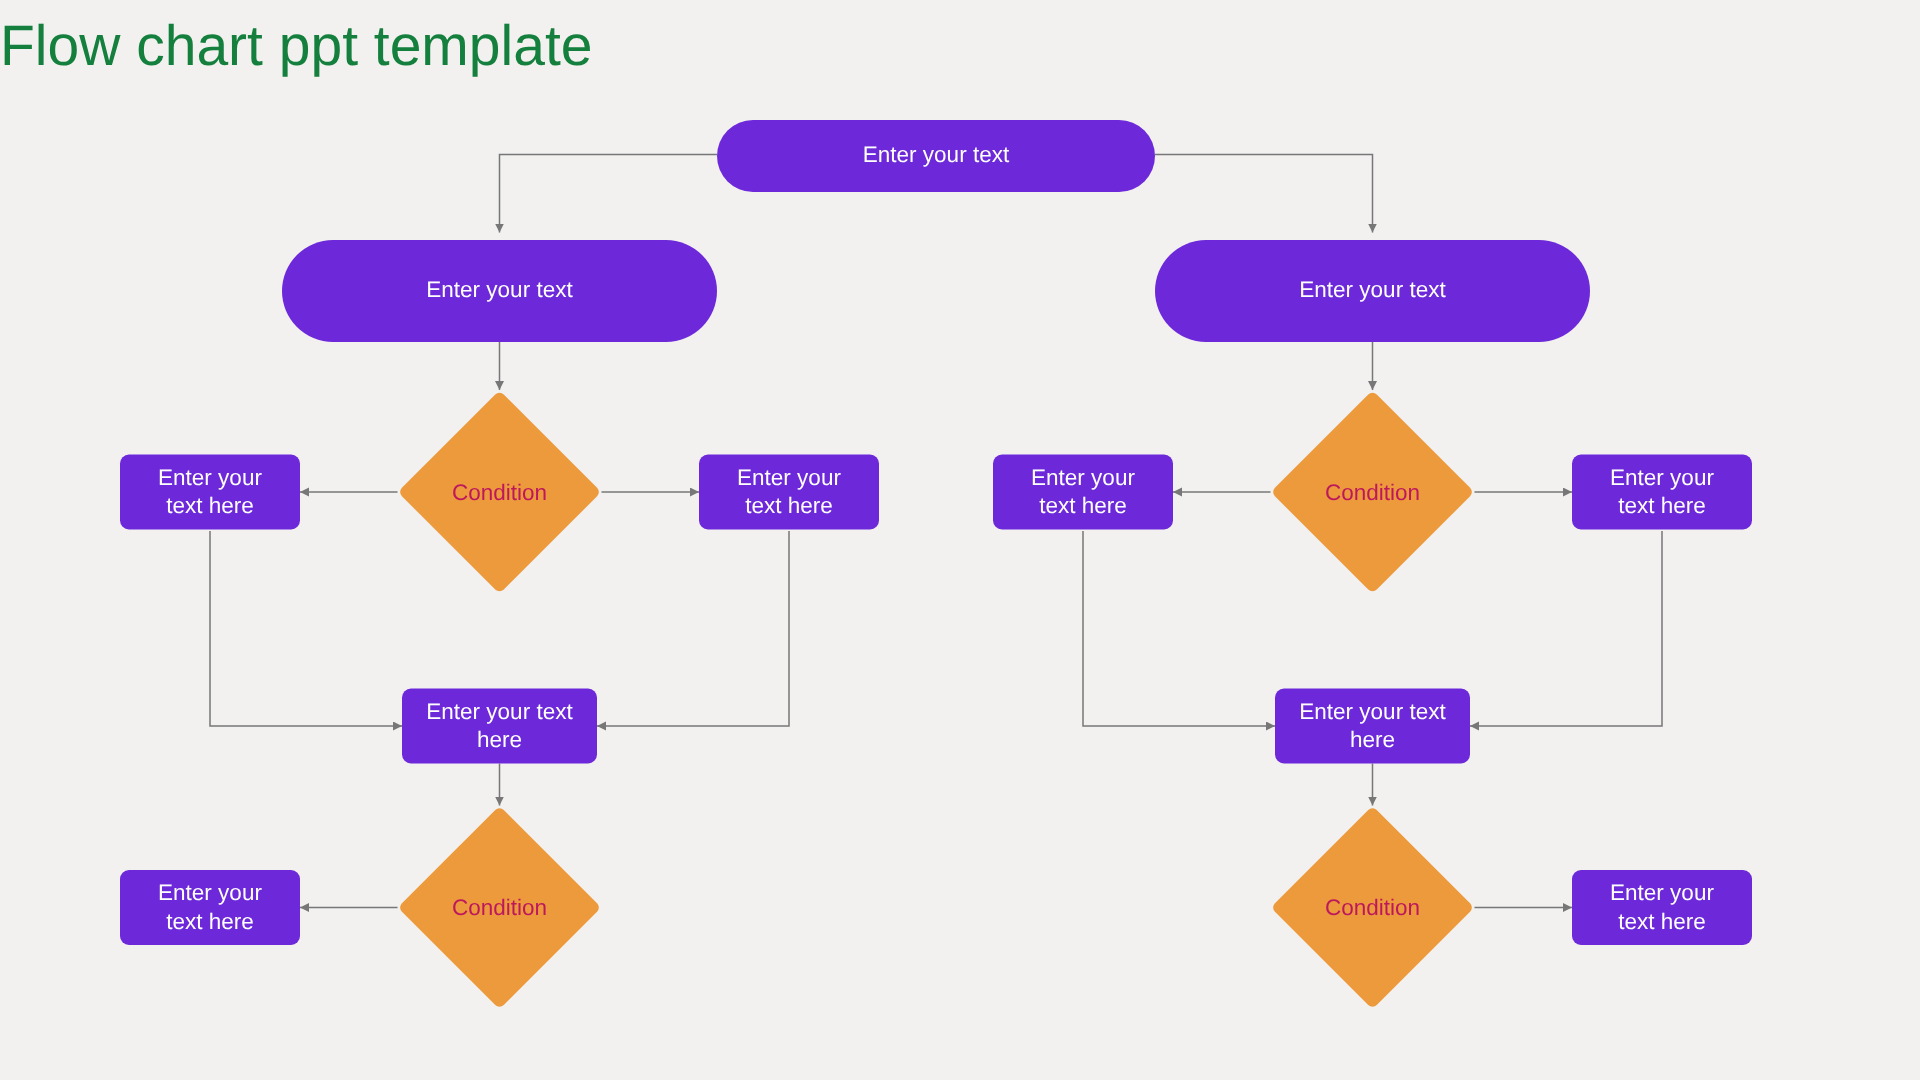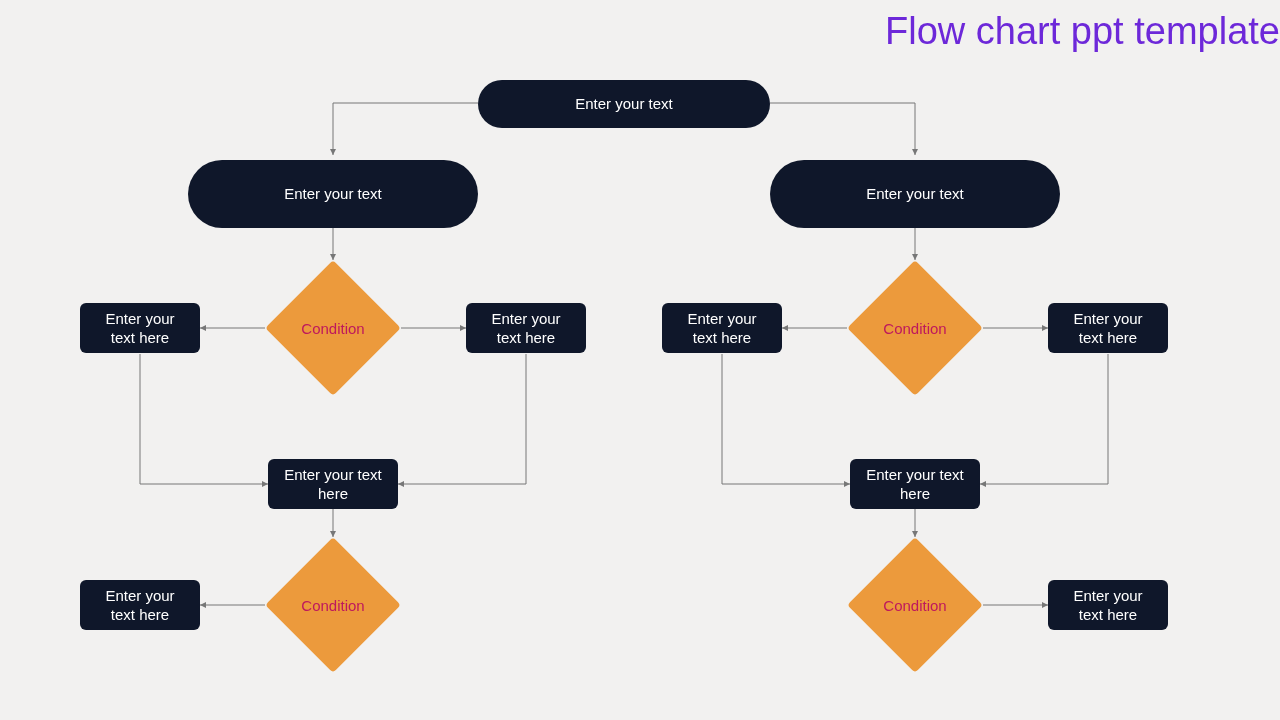--- a/index.html
+++ b/index.html
@@ -1,18 +1,18 @@
 <!DOCTYPE html>
 <html><head>
 <meta charset="utf-8">
 <style>
 html,body{margin:0;padding:0;width:1280px;height:720px;background:#f2f1f0;font-family:"Segoe UI",Arial,sans-serif;overflow:hidden}
 .slide{position:relative;width:1280px;height:720px}
-.title{position:absolute;top:10px;left:0;width:100%;text-align:right;font-size:38px;color:#6d28d9;font-weight:400}
-.node{position:absolute;background:#0f172a;color:#fff;display:flex;align-items:center;justify-content:center;text-align:center;font-size:15px;line-height:1.3;box-sizing:border-box;padding:6px 14px}
+.title{position:absolute;top:10px;left:0;width:100%;text-align:left;font-size:38px;color:#15803d;font-weight:400}
+.node{position:absolute;background:#6d28d9;color:#fff;display:flex;align-items:center;justify-content:center;text-align:center;font-size:15px;line-height:1.3;box-sizing:border-box;padding:6px 14px}
 .terminator{border-radius:999px}
 .process{border-radius:6px}
 .diamond-wrap{position:absolute}
 .diamond{width:100%;height:100%;background:#ec9a3c;transform:rotate(45deg);border-radius:4px}
 .diamond-label{position:absolute;inset:0;display:flex;align-items:center;justify-content:center;color:#be185d;font-size:15px}
 svg.connectors{position:absolute;top:0;left:0;width:1280px;height:720px;pointer-events:none}
 svg .link{stroke:#777;stroke-width:1;fill:none}
 svg .arrow{fill:#777}
 </style>
 </head>

